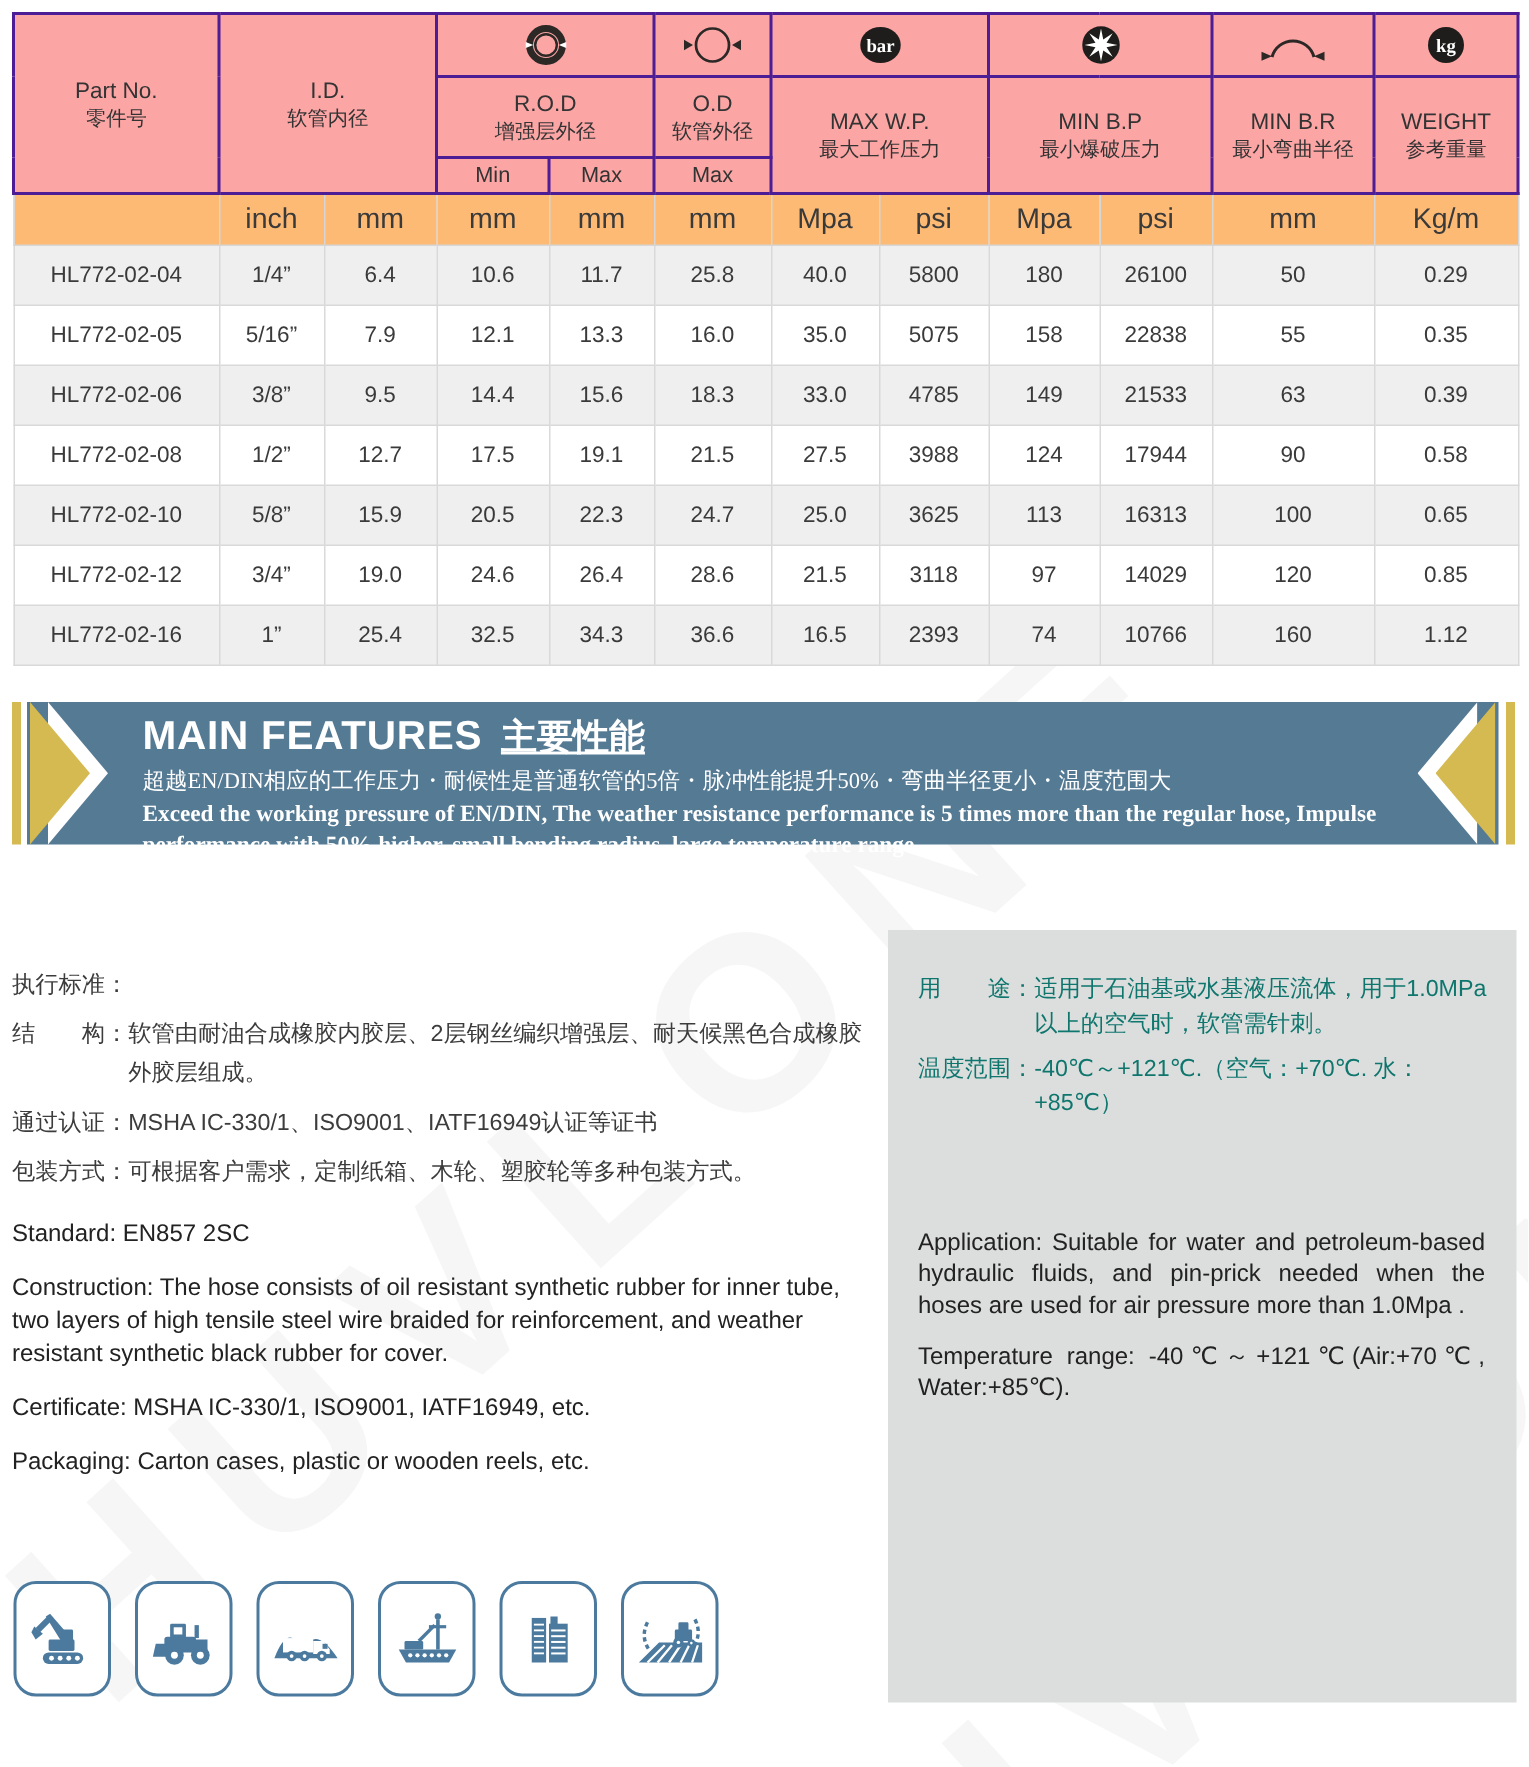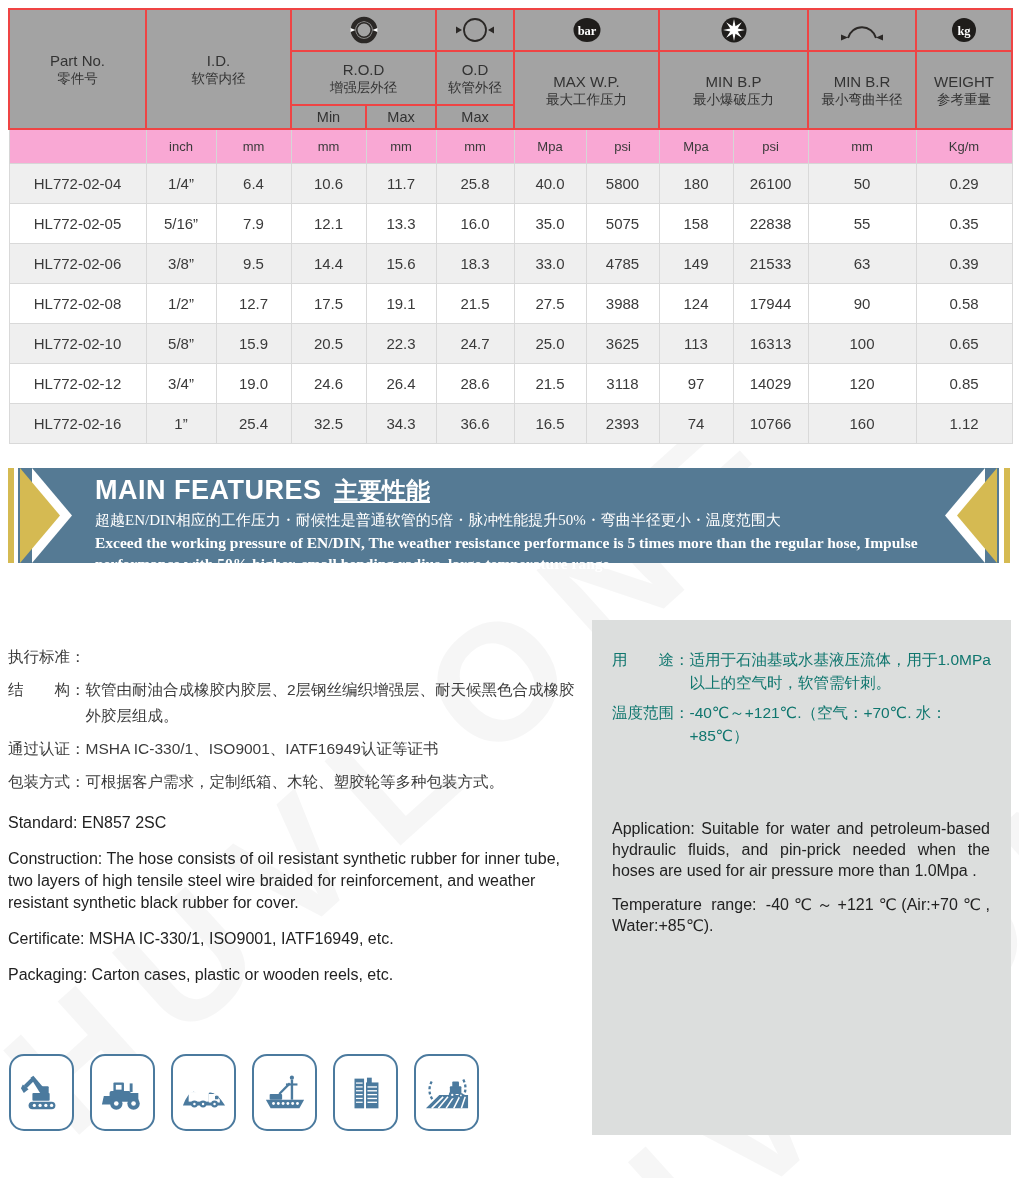--- a/index.html
+++ b/index.html
@@ -6,25 +6,25 @@
   #page{position:relative;width:1019px;height:1178px;background:#fff;overflow:hidden;
         font-family:"Liberation Sans","DejaVu Sans",sans-serif;color:#3a3a3a;}
 
   
   .wm{position:absolute;font-size:165px;font-weight:bold;letter-spacing:28px;
       color:rgba(130,130,130,0.07);transform-origin:0 0;white-space:nowrap;pointer-events:none;}
 
   
   #spec-table{position:absolute;left:8px;top:8px;width:1003px;border-collapse:collapse;table-layout:fixed;}
   #spec-table th,#spec-table td{padding:0;text-align:center;vertical-align:middle;font-weight:normal;}
-  .hg{background:#a3a3a3;border:2px solid #ef4444;}
+  .hg{background:#fca5a5;border:2px solid #4c1d95;}
   .h-icons th{height:40px;}
   .h-labels th{height:52px;}
   .h-minmax th{height:22px;font-size:14.5px;color:#333;}
-  .units-row th{height:33px;background:#f9a8d4;border:1px solid #d6d6d6;font-size:13px;color:#3a3a3a;}
+  .units-row th{height:33px;background:#fdba74;border:1px solid #d6d6d6;font-size:19px;color:#3a3a3a;}
   .h-en{font-size:15px;color:#333;line-height:19px;}
   .h-cn{font-size:13.5px;color:#333;line-height:18px;}
   #spec-table tbody td{height:39px;border:1px solid #d9d9d9;background:#fff;font-size:15px;color:#3a3a3a;}
   #spec-table tbody tr:nth-child(odd) td{background:#efefef;}
   .icon-cell svg{display:block;margin:0 auto;}
 
   
   .stripe{position:absolute;top:468px;width:6px;height:95px;background:#d5ba52;}
   #banner{position:absolute;left:18px;top:468px;width:981px;height:95px;background:#557a94;}
   .tri{position:absolute;top:0;bottom:0;width:40px;}

